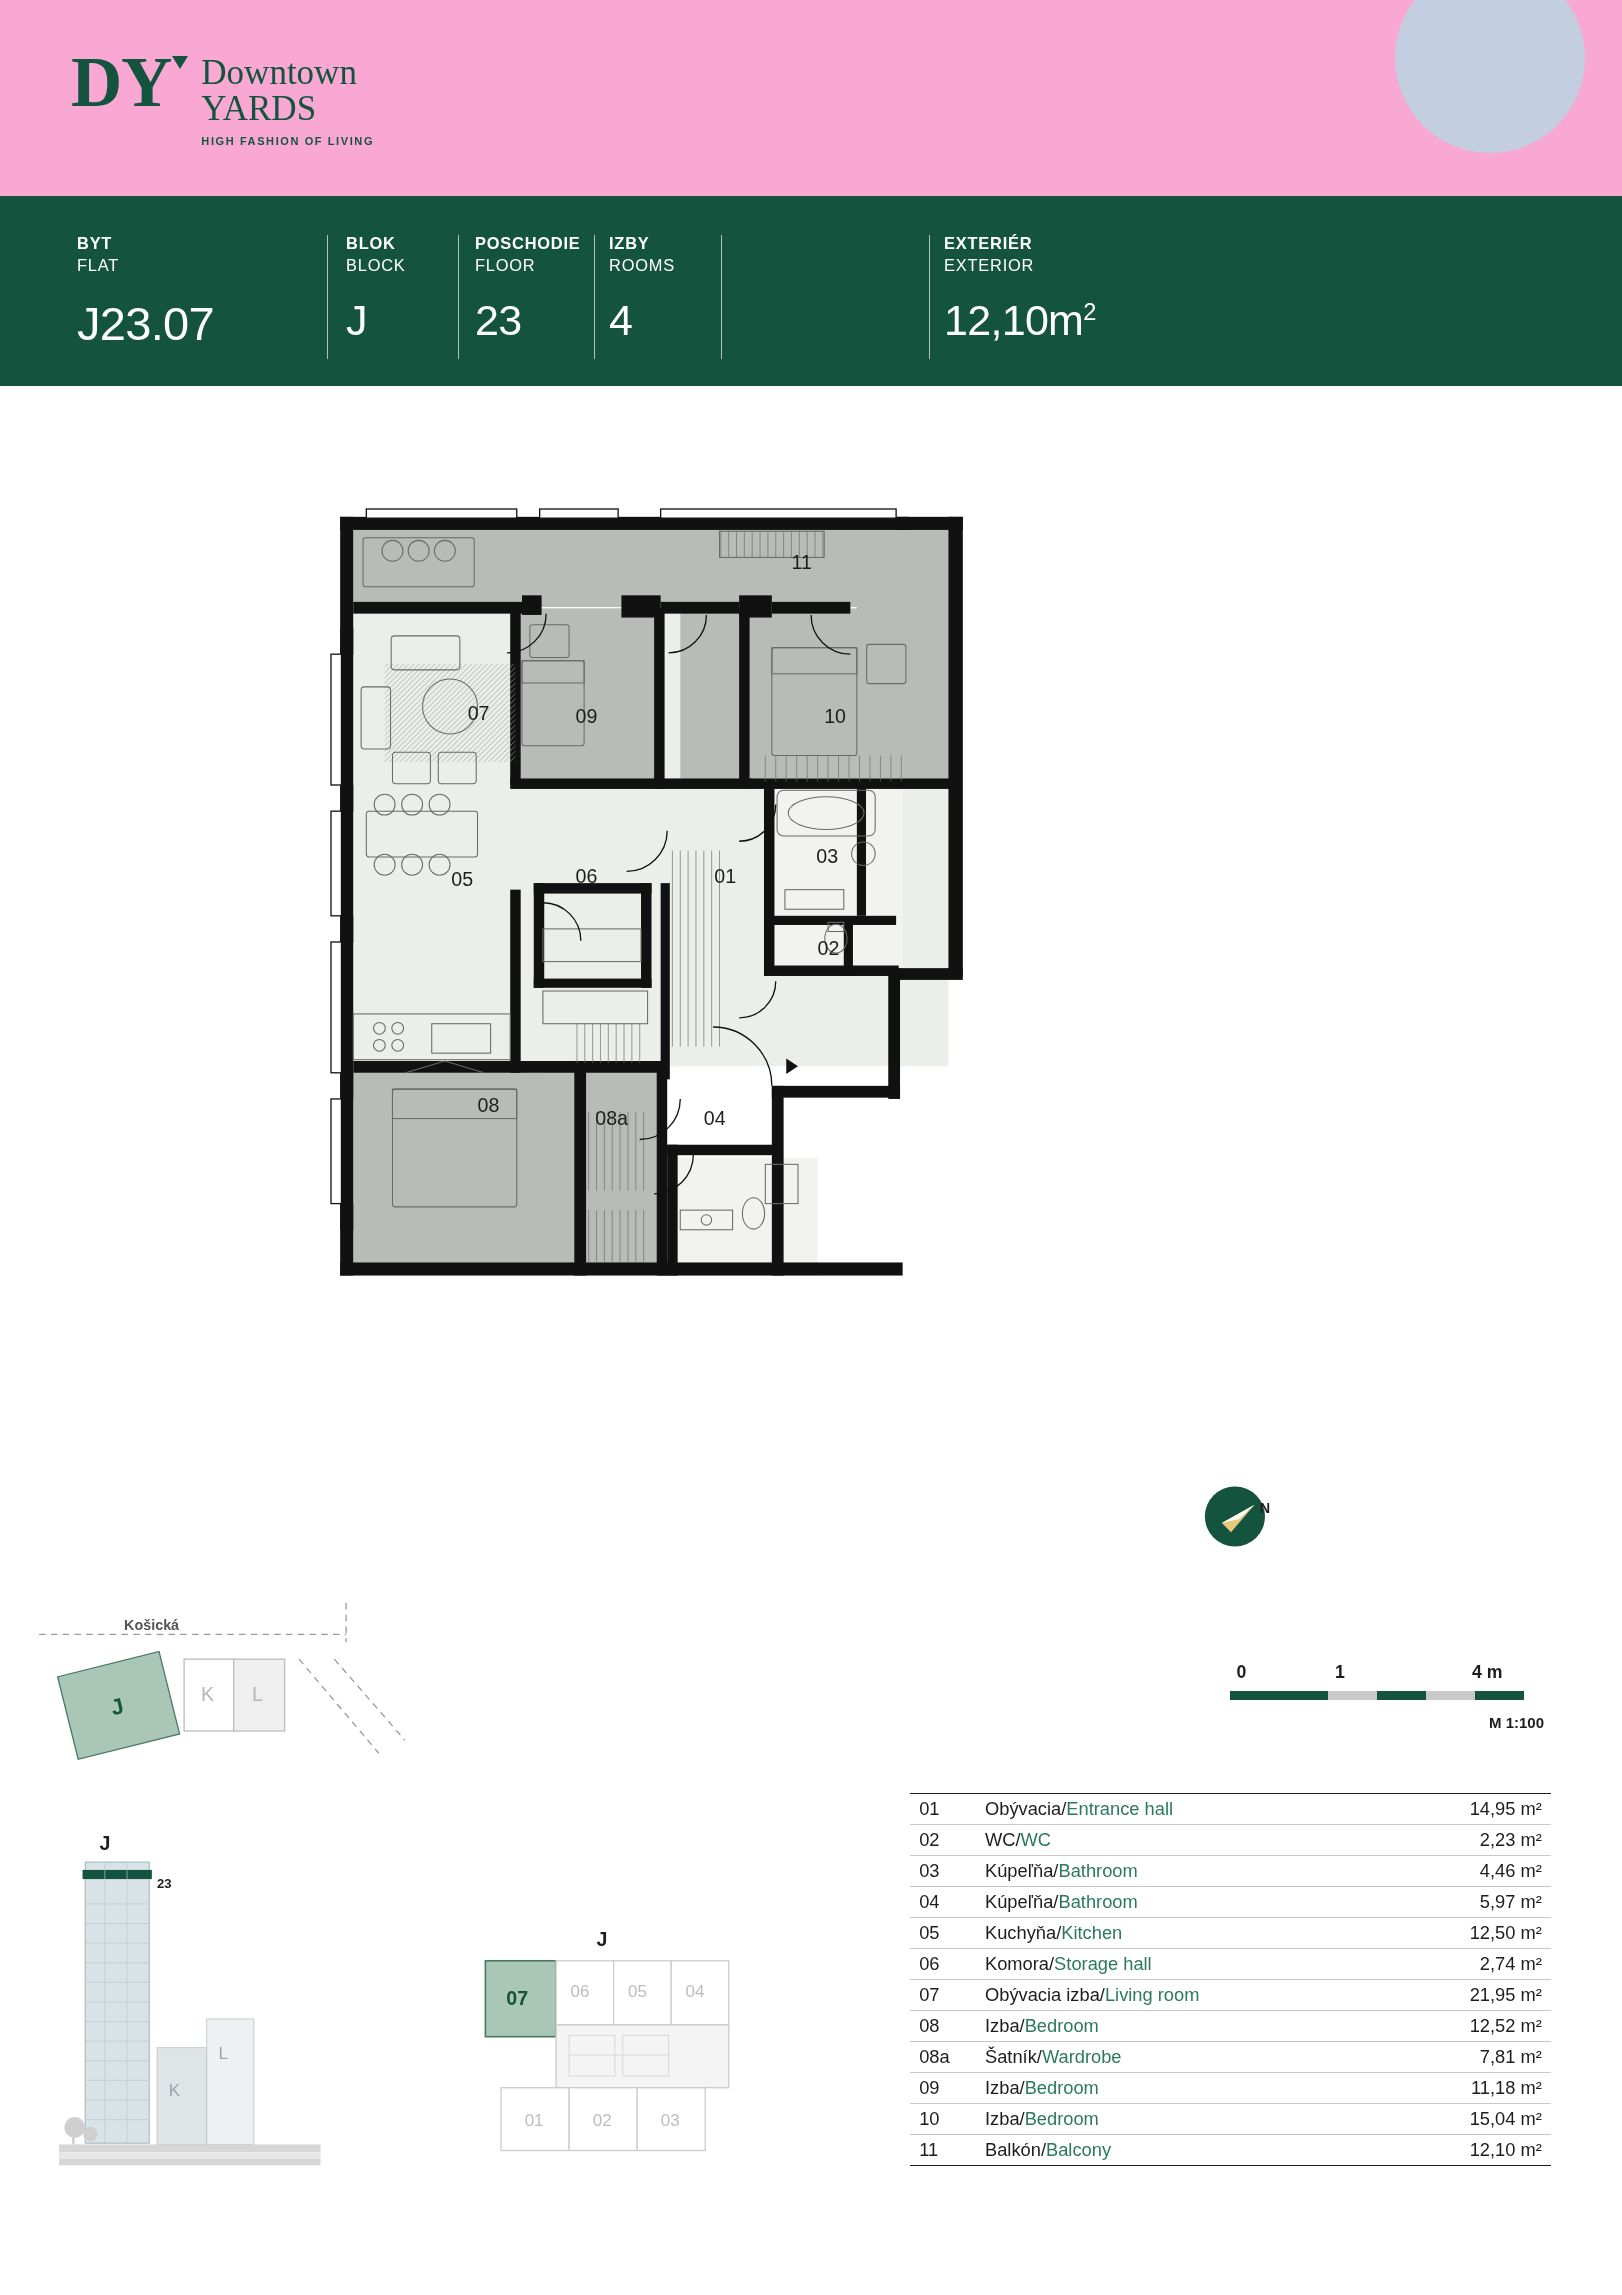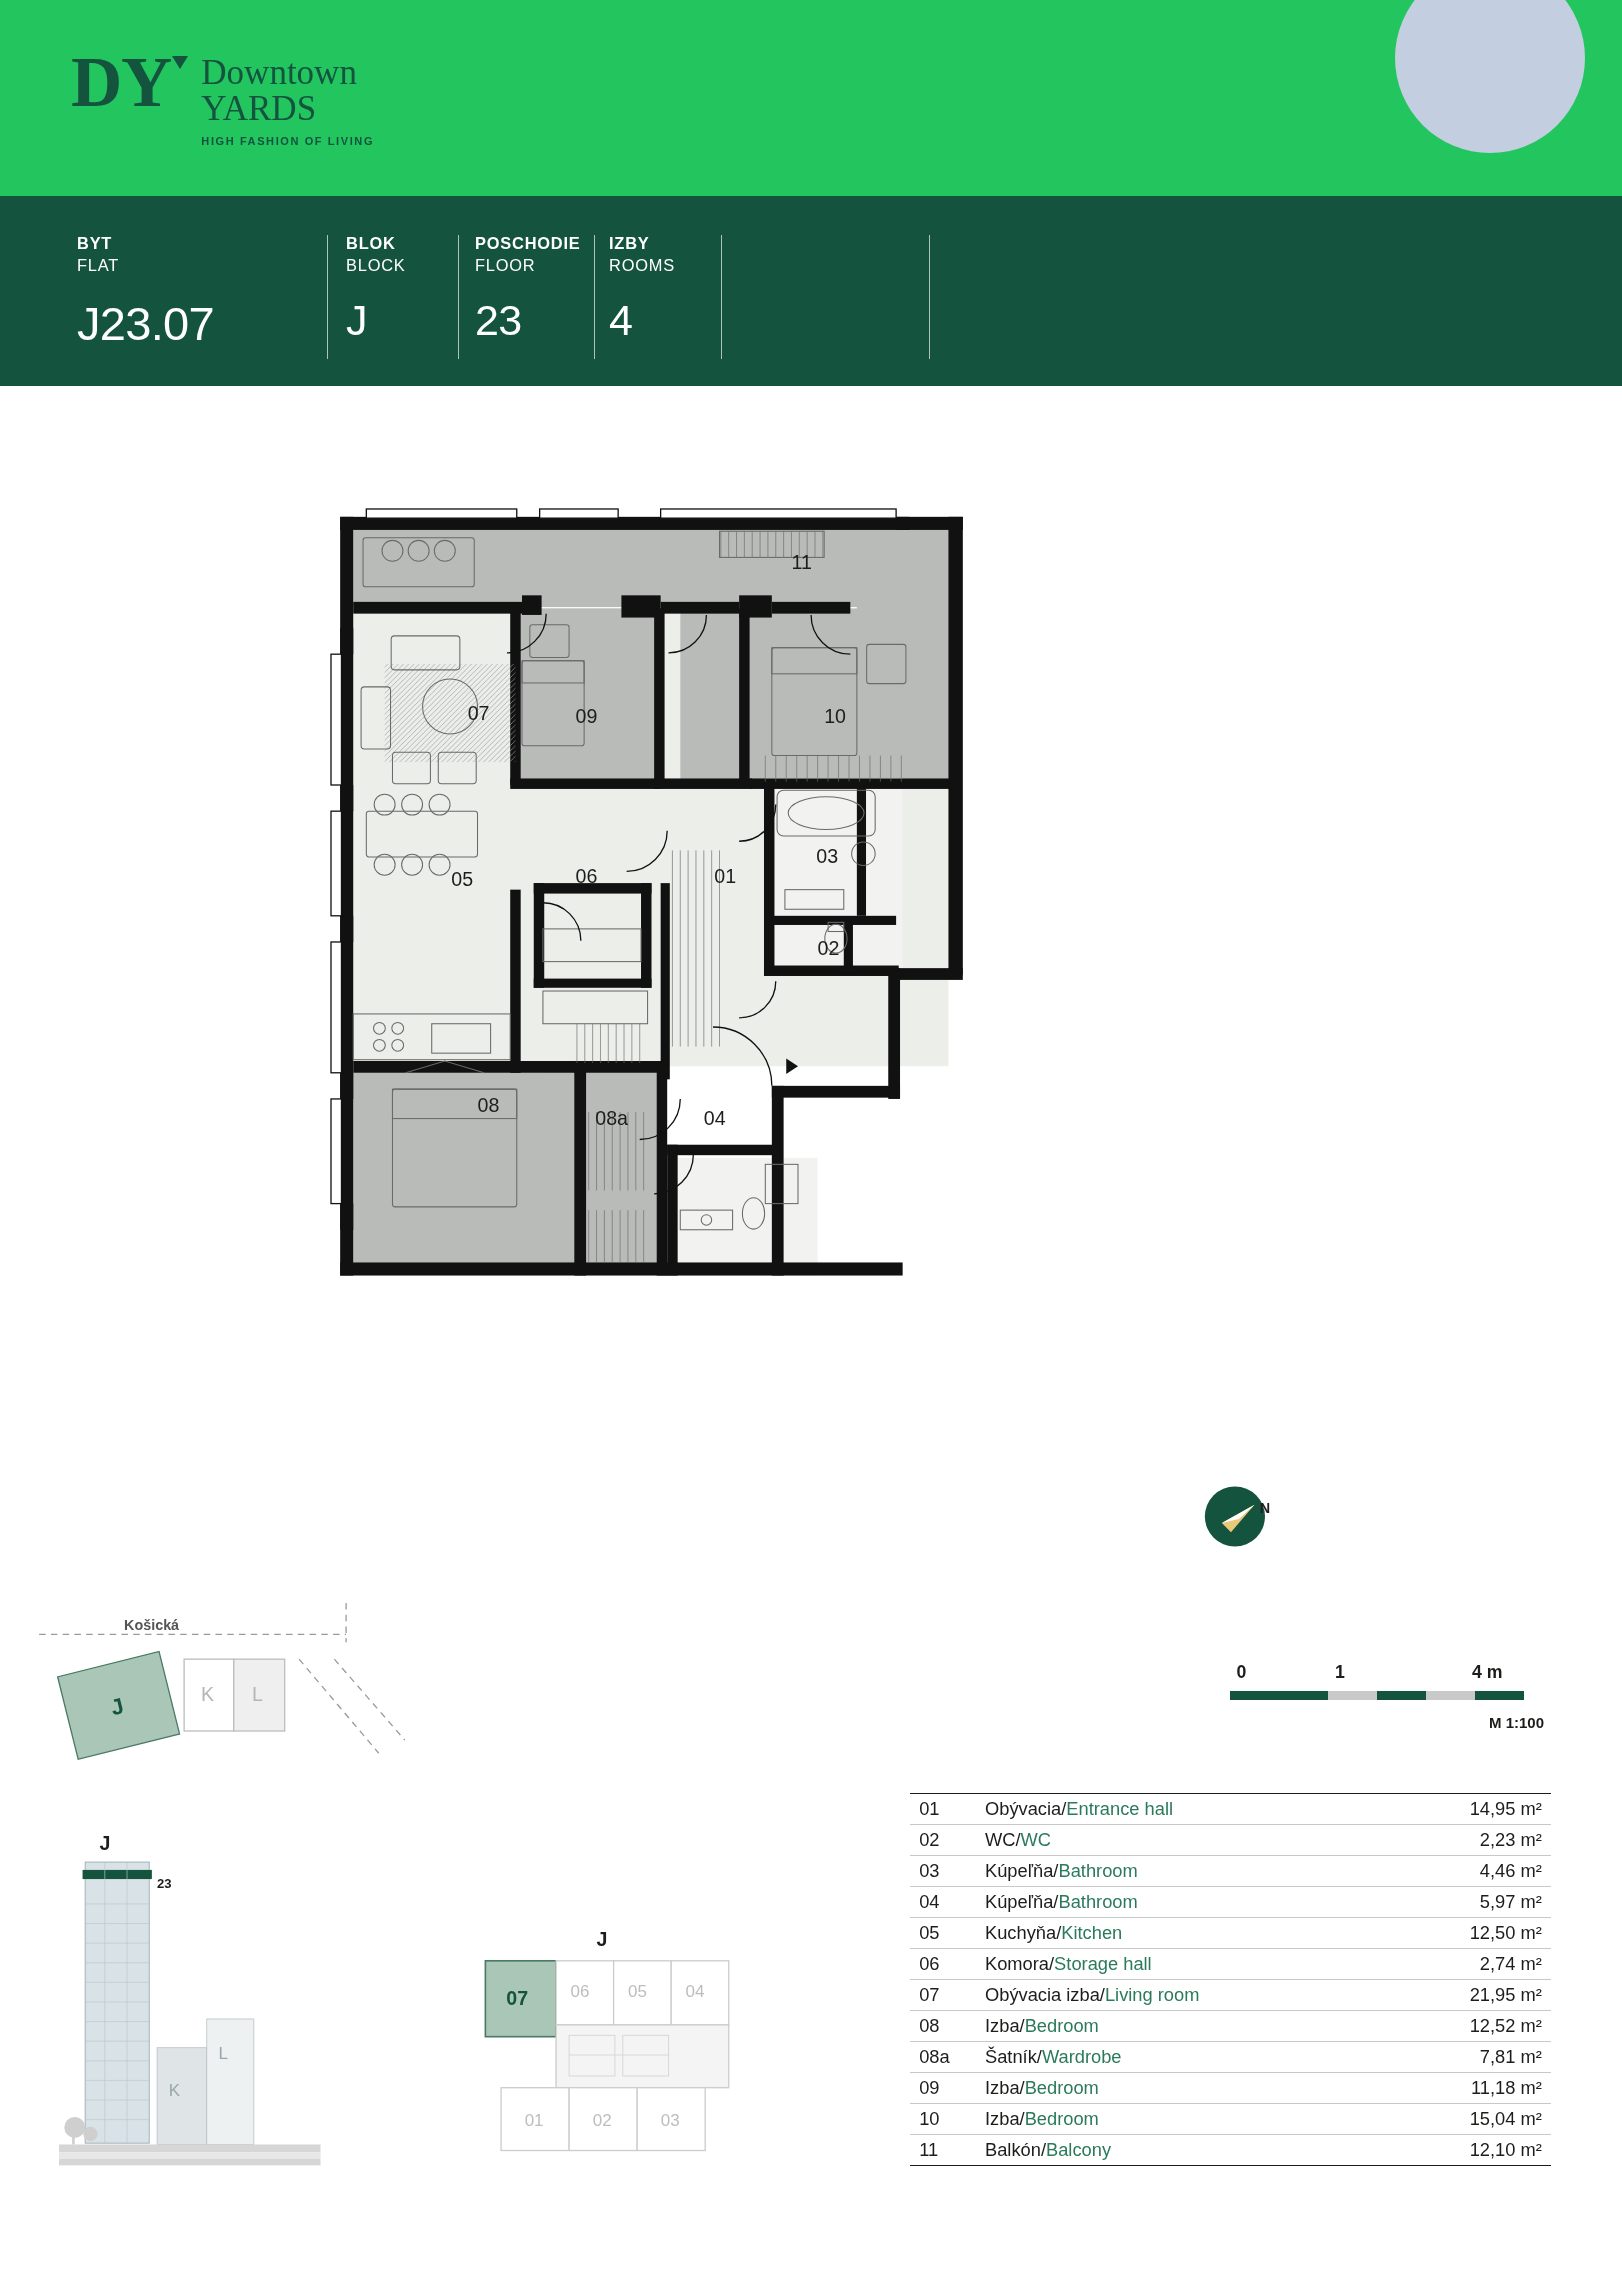--- a/index.html
+++ b/index.html
@@ -8,21 +8,21 @@
     width:1623px; height:2295px;
     background:#ffffff;
     font-family:"Liberation Sans", sans-serif;
     color:#1d1d1b;
     position:relative;
     overflow:hidden;
   }
   
   .header {
     position:absolute; left:0; top:0; width:1623px; height:196px;
-    background:#22c55e;
+    background:#f9a8d4;
   }
   .logo-wrap {
     position:absolute; left:71px; top:51px;
     display:flex; align-items:flex-start;
   }
   .logo-dy {
     font-family:"Liberation Serif", serif;
     font-weight:bold;
     font-size:71px;
     line-height:63px;
@@ -162,20 +162,27 @@
     <div style="position:absolute;top:38px;left:0;">
       <div class="ib-label-cs">IZBY</div>
       <div class="ib-label-en">ROOMS</div>
       <div class="ib-val">4</div>
     </div>
   </div>
 
   <div class="ib-sep" style="left:721px;"></div>
 
   <div class="ib-sep" style="left:929px;"></div>
+  <div class="ib-col" style="left:944px;width:209px;">
+    <div style="position:absolute;top:38px;left:0;">
+      <div class="ib-label-cs">EXTERIÉR</div>
+      <div class="ib-label-en">EXTERIOR</div>
+      <div class="ib-val"><span>12,10m</span><span class="sup">2</span></div>
+    </div>
+  </div>
 </div>
 
 <div class="plan">
 <svg width="968" height="1060" viewBox="0 0 1480 1620" xmlns="http://www.w3.org/2000/svg">
   <defs>
     <pattern id="hatch" width="8" height="8" patternUnits="userSpaceOnUse">
       <path d="M0,8 l8,-8" stroke="#9a9a9a" stroke-width="1"></path>
     </pattern>
   </defs>
 

